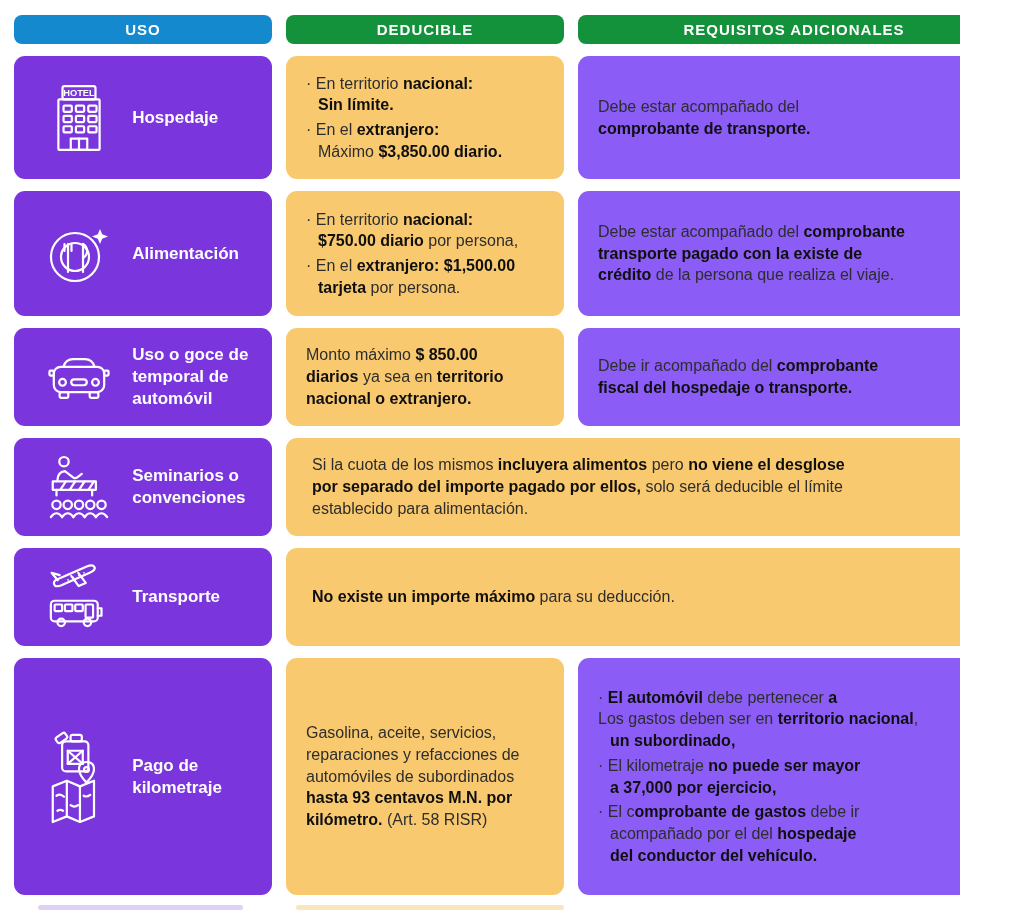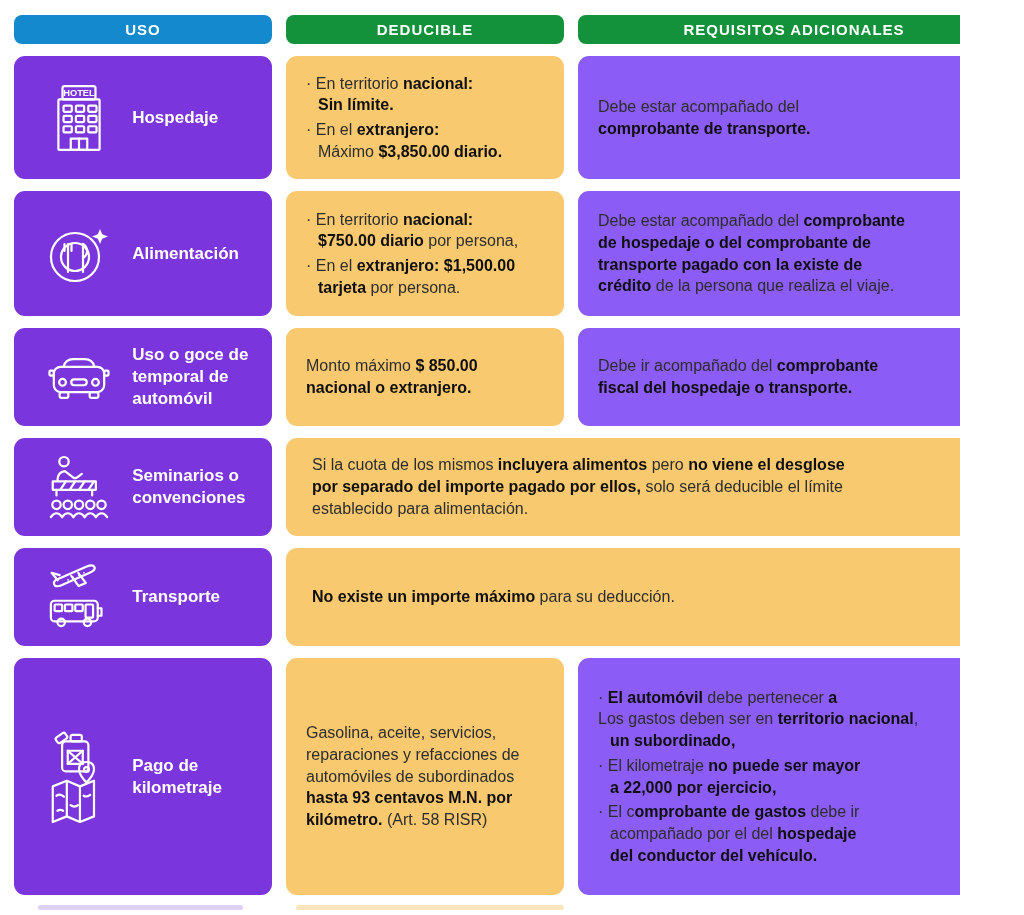--- a/index.html
+++ b/index.html
@@ -90,21 +90,20 @@
       <div class="plabel">Alimentación</div>
     </div>
     <div class="card orange cell">
         <div class="ln bl">· <span>En territorio </span><b>nacional:</b></div>
         <div class="ln ind"><b>$750.00 diario</b><span> por persona,</span></div>
         <div class="ln bl">· <span>En el </span><b>extranjero: $1,500.00</b></div>
         <div class="ln ind"><b>tarjeta</b><span> por persona.</span></div>
       </div>
     <div class="card cream cell">
         <div class="ln"><span>Debe estar acompañado del </span><b>comprobante</b></div>
-        <div class="ln"><b>de hospedaje o del comprobante de</b></div>
         <div class="ln"><b>transporte pagado con la existe de</b></div>
         <div class="ln"><b>crédito</b><span> de la persona que realiza el viaje.</span></div>
       </div>
 
     <div class="card pcard">
       <div class="iconwrap">
         <svg viewBox="0 0 64 46" width="62" height="45" stroke="#fff" stroke-width="2.2" fill="none" stroke-linecap="round" stroke-linejoin="round">
           <rect x="6" y="12" width="52" height="26" rx="7"></rect>
           <path d="M16 12 q2 -8 10 -8 h12 q8 0 10 8"></path>
           <circle cx="15" cy="28" r="3.5"></circle>
@@ -115,20 +114,21 @@
           <rect x="12" y="38" width="9" height="6" rx="2"></rect>
             <rect x="43" y="38" width="9" height="6" rx="2"></rect>
         </svg>
       </div>
       <div class="plabel">Uso o goce de
 temporal de
 automóvil</div>
     </div>
     <div class="card orange cell">
         <div class="ln"><span>Monto máximo </span><b>$ 850.00</b></div>
+        <div class="ln"><b>diarios</b><span> ya sea en </span><b>territorio</b></div>
         <div class="ln"><b>nacional o extranjero.</b></div>
       </div>
     <div class="card cream cell">
         <div class="ln"><span>Debe ir acompañado del </span><b>comprobante</b></div>
         <div class="ln"><b>fiscal del hospedaje o transporte.</b></div>
       </div>
 
     <div class="card pcard">
       <div class="iconwrap">
         <svg viewBox="0 0 64 68" width="60" height="64" stroke="#fff" stroke-width="2.2" fill="none" stroke-linecap="round" stroke-linejoin="round">
@@ -220,21 +220,21 @@
         <div class="ln"><span>reparaciones y refacciones de</span></div>
         <div class="ln"><span>automóviles de subordinados</span></div>
         <div class="ln"><b>hasta 93 centavos M.N. por</b></div>
         <div class="ln"><b>kilómetro.</b><span> (Art. 58 RISR)</span></div>
       </div>
     <div class="card cream cell">
         <div class="ln bl">· <b>El automóvil</b><span> debe pertenecer </span><b>a</b></div>
         <div class="ln"><span>Los gastos deben ser en </span><b>territorio nacional</b><span>,</span></div>
         <div class="ln ind"><b>un subordinado,</b></div>
         <div class="ln bl">· <span>El kilometraje </span><b>no puede ser mayor</b></div>
-        <div class="ln ind"><b>a 22,000 por ejercicio,</b></div>
+        <div class="ln ind"><b>a 37,000 por ejercicio,</b></div>
         <div class="ln bl">· <span>El c</span><b>omprobante de gastos</b><span> debe ir</span></div>
         <div class="ln ind"><span>acompañado por el del </span><b>hospedaje</b></div>
         <div class="ln ind"><b>del conductor del vehículo.</b></div>
       </div>
 
   </div>
 
   <div class="ghost ghost-purple"></div>
   <div class="ghost ghost-orange"></div>
 </div>

